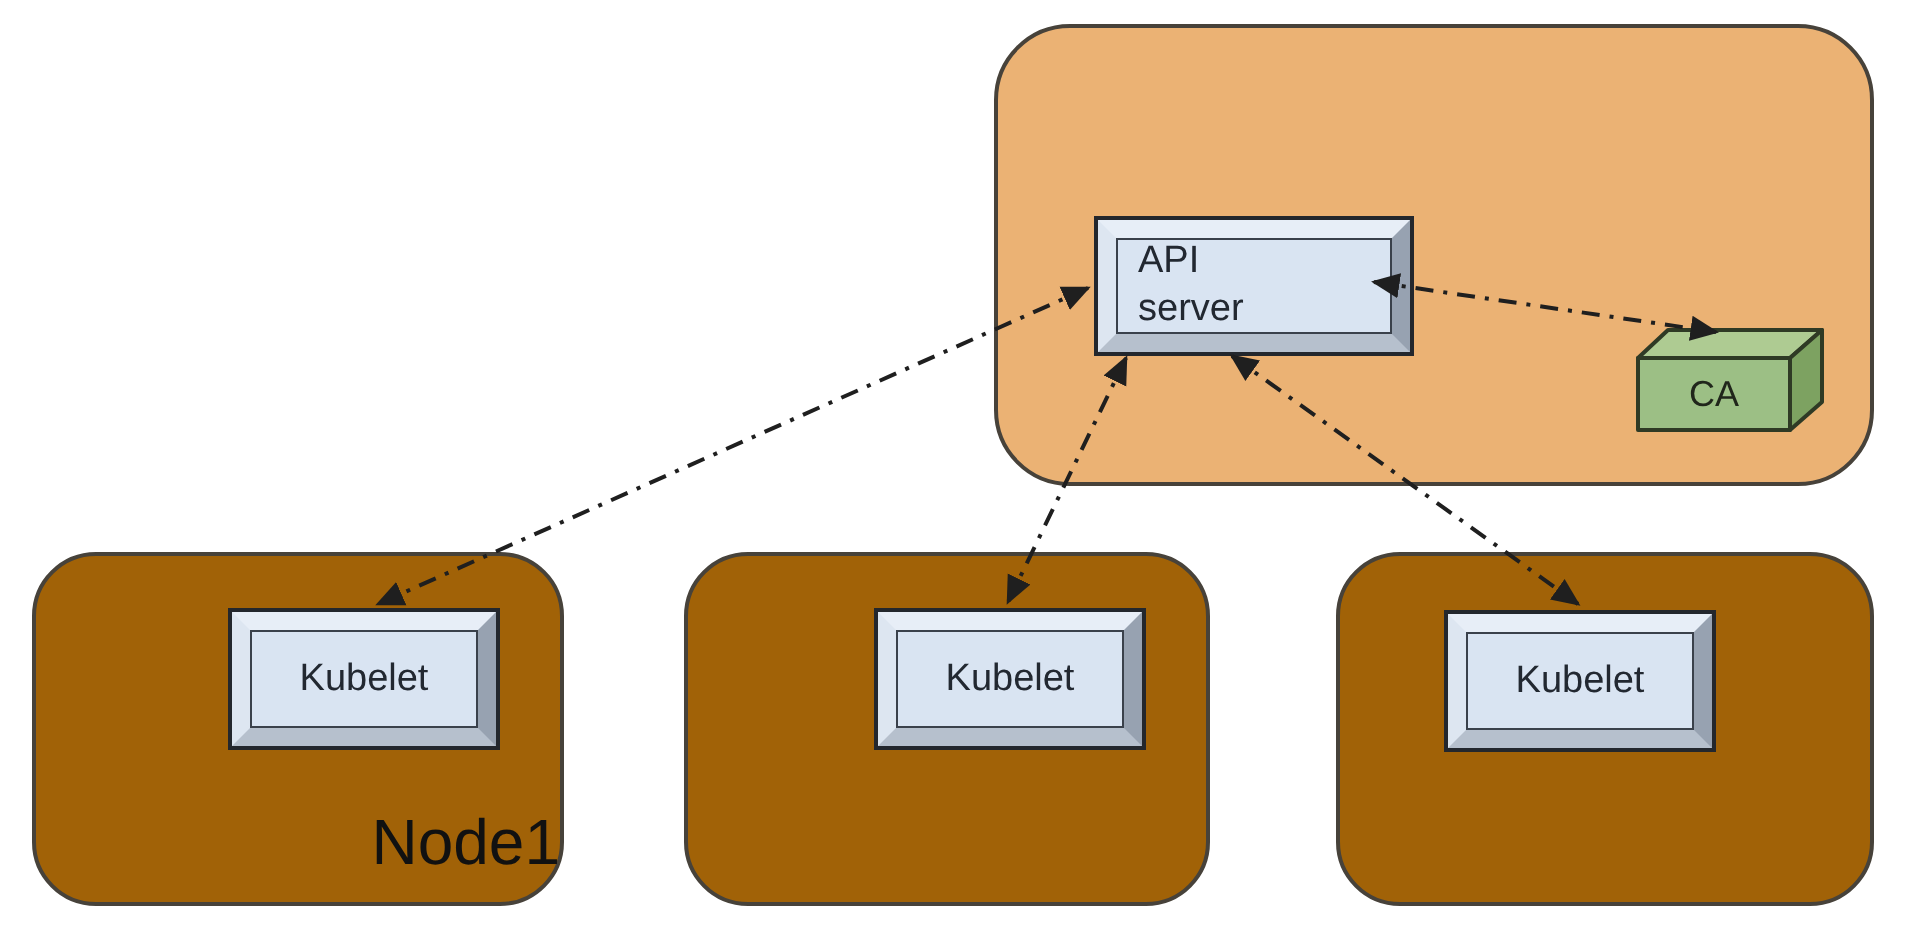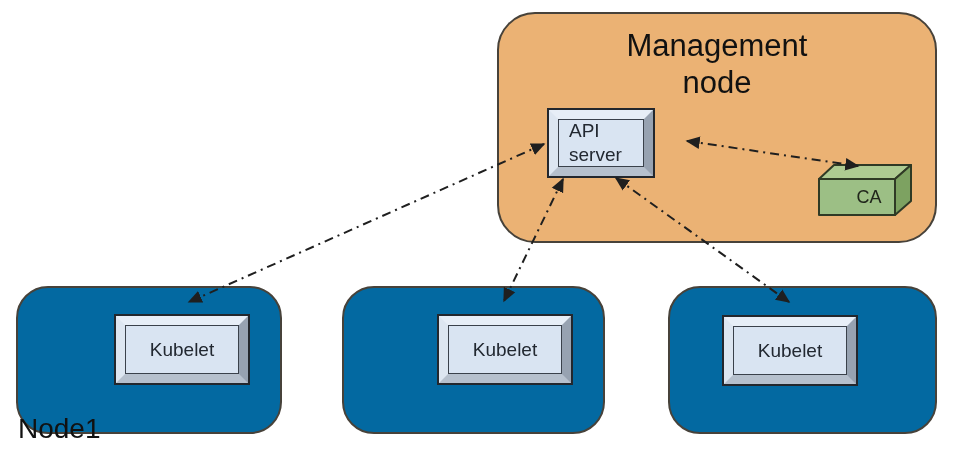--- a/index.html
+++ b/index.html
@@ -17,43 +17,44 @@
     position: absolute;
     box-sizing: border-box;
     border: 2.5px solid #47423a;
   }
   .mgmt {
     left: 497px; top: 12px; width: 440px; height: 231px;
     background: #ebb274;
     border-radius: 38px;
   }
   .worker {
-    top: 286px; height: 148px;
-    background: #0369a1;
+    top: 276px; height: 177px;
+    background: #a16207;
     border-radius: 32px;
   }
   .node1 { left: 16px;  width: 266px; }
   .node2 { left: 342px; width: 263px; }
   .node3 { left: 668px; width: 269px; }
 
   .mgmt-title {
     position: absolute;
     left: 0; right: 0; top: 14px;
     text-align: center;
     font-size: 31px;
     line-height: 1.18;
     white-space: pre-line;
     color: #111111;
   }
   .node-label {
     position: absolute;
     left: 0; right: 0; top: 125px;
-    text-align: left;
-    font-size: 28px;
+    text-align: right;
+    font-size: 32px;
     color: #111111;
+    padding-left: 48px;
   }
 
   
   .box3d {
     position: absolute;
     box-sizing: border-box;
     border: 2px solid #23272d;
   }
   .bevel {
     box-sizing: border-box;
@@ -65,21 +66,21 @@
   .face {
     box-sizing: border-box;
     width: 100%; height: 100%;
     background: #d9e4f2;
     border: 1px solid #3a414b;
     display: flex;
     align-items: center;
     color: #222831;
   }
   .face.centered { justify-content: center; }
-  .api-box { left: 48px; top: 94px; width: 108px; height: 70px; }
+  .api-box { left: 48px; top: 94px; width: 160px; height: 70px; }
   .api-text {
     padding-left: 10px;
     font-size: 19px;
     line-height: 1.25;
     white-space: pre-line;
   }
   .kubelet-box { width: 136px; height: 71px; }
   .kubelet-text { font-size: 19px; }
   .kb1 { left: 96px; top: 26px; }
   .kb2 { left: 93px; top: 26px; }
@@ -87,38 +88,35 @@
 
   
   .ca-wrap { position: absolute; left: 319px; top: 150px; width: 94px; height: 52px; }
   .ca-svg { position: absolute; left: 0; top: 0; }
   .ca-label {
     position: absolute;
     left: 1px; top: 15px; width: 76px; height: 36px;
     display: flex; align-items: center; justify-content: center;
     font-size: 18px;
     color: #20261b;
-    padding-left: 12px;
   }
 
   
   .overlay {
     position: absolute;
     left: 0; top: 0;
     pointer-events: none;
   }
 </style>
 </head>
 <body>
 
 <div class="stage">
 
   <div class="group-box mgmt">
-    <div class="mgmt-title">Management
-node</div>
 
     <div class="box3d api-box">
       <div class="bevel">
         <div class="face">
           <span class="api-text">API
 server</span>
         </div>
       </div>
     </div>
 

